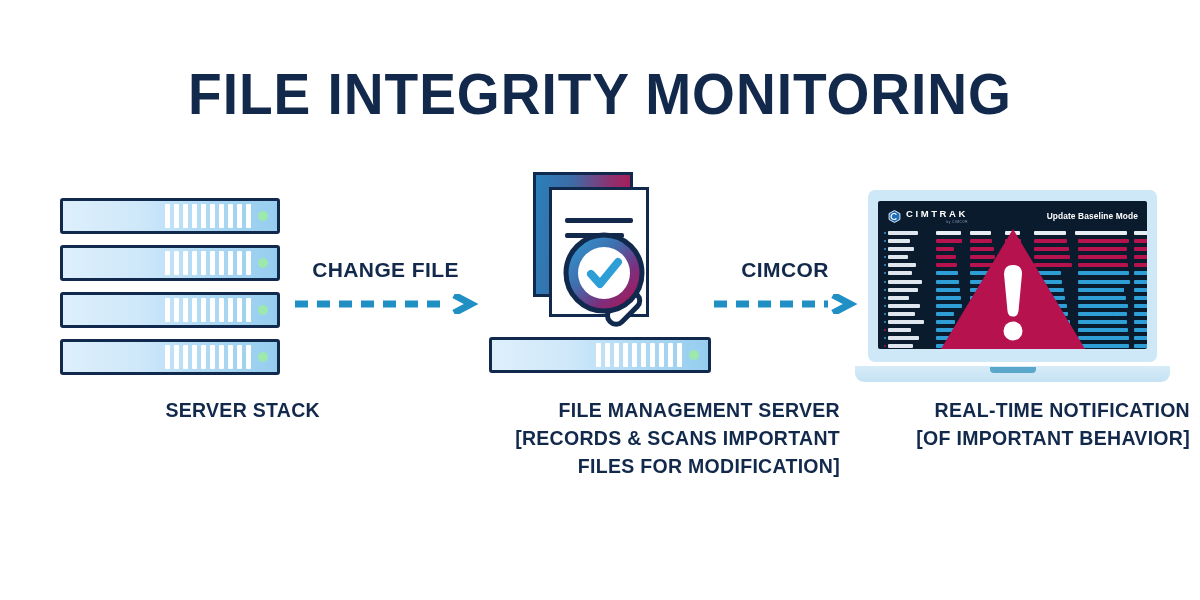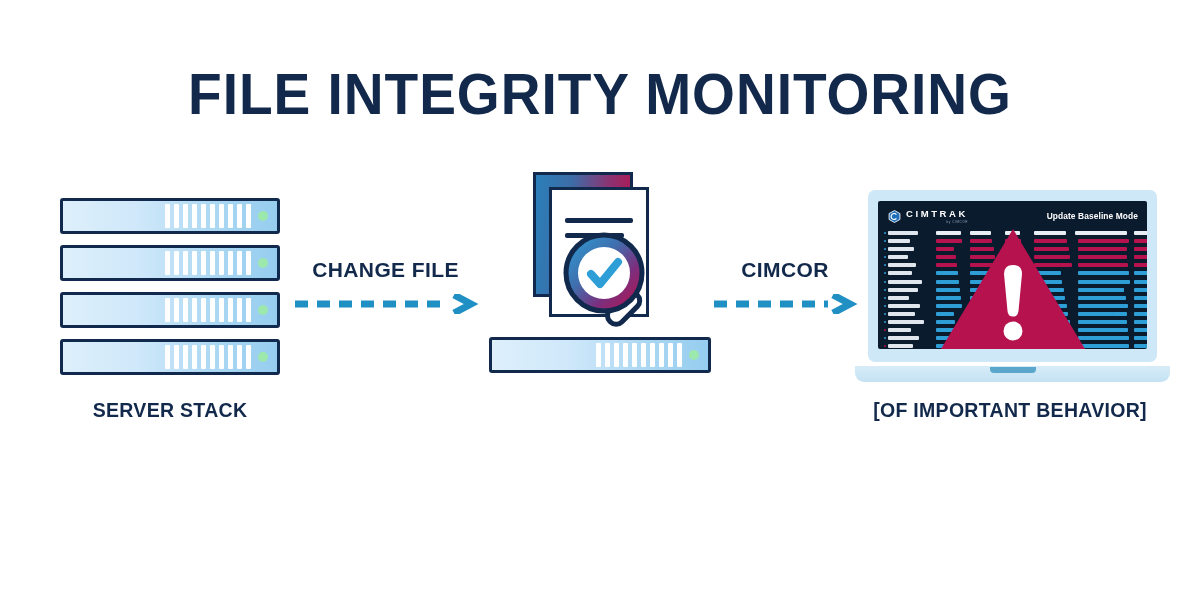--- a/index.html
+++ b/index.html
@@ -66,21 +66,21 @@
     height: 36px;
     margin-bottom: 11px;
   }
   #server-stack .vents { right: 26px; height: 24px; }
   #server-stack .vents i { height: 24px; }
   #server-stack .led { right: 9px; width: 10px; height: 10px; }
 
   
   .caption {
     position: absolute;
-    text-align: center;
+    text-align: right;
     color: #12294b;
     font-size: 19.5px;
     font-weight: 700;
     letter-spacing: 0.3px;
     line-height: 28px;
   }
   .caption .em { font-weight: 800; }
 
   #caption-server-stack { left: 20px; top: 396px; width: 300px; }
   #caption-file-mgmt    { left: 370px; top: 396px; width: 470px; }
@@ -365,20 +365,27 @@
         <i></i>
         <i></i>
         <i></i>
         <i></i>
         <i></i>
         <i></i>
       </span>
     <span class="led"></span>
   </div>
 
+  <div class="caption" id="caption-file-mgmt">
+    <div>
+      <span>FILE MANAGEMENT </span><span class="em">SERVER</span>
+    </div>
+    <div>[RECORDS &amp; SCANS IMPORTANT</div>
+    <div>FILES FOR MODIFICATION]</div>
+  </div>
 
   <div class="flow" id="flow-emails">
     <div class="flow-label">CIMCOR</div>
     <div class="flow-arrow">
       <svg width="150" height="20" viewBox="0 0 150 20">
         <line x1="4" y1="10" x2="118" y2="10" stroke="#1f8fc4" stroke-width="7" stroke-dasharray="13 9" stroke-linecap="butt"></line>
         <polyline points="123,1 140,10 123,19" fill="none" stroke="#1f8fc4" stroke-width="7" stroke-linejoin="miter" stroke-linecap="butt"></polyline>
       </svg>
     </div>
   </div>
@@ -614,16 +621,19 @@
         </svg>
 
       </div>
     </div>
     <div id="laptop-base">
       <div id="laptop-trackpad"></div>
     </div>
   </div>
 
   <div class="caption" id="caption-notification">
+    <div>
+      <span>REAL-TIME </span><span class="em">NOTIFICATION</span>
+    </div>
     <div>[OF IMPORTANT BEHAVIOR]</div>
   </div>
 
 </div>
 
 </body></html>

